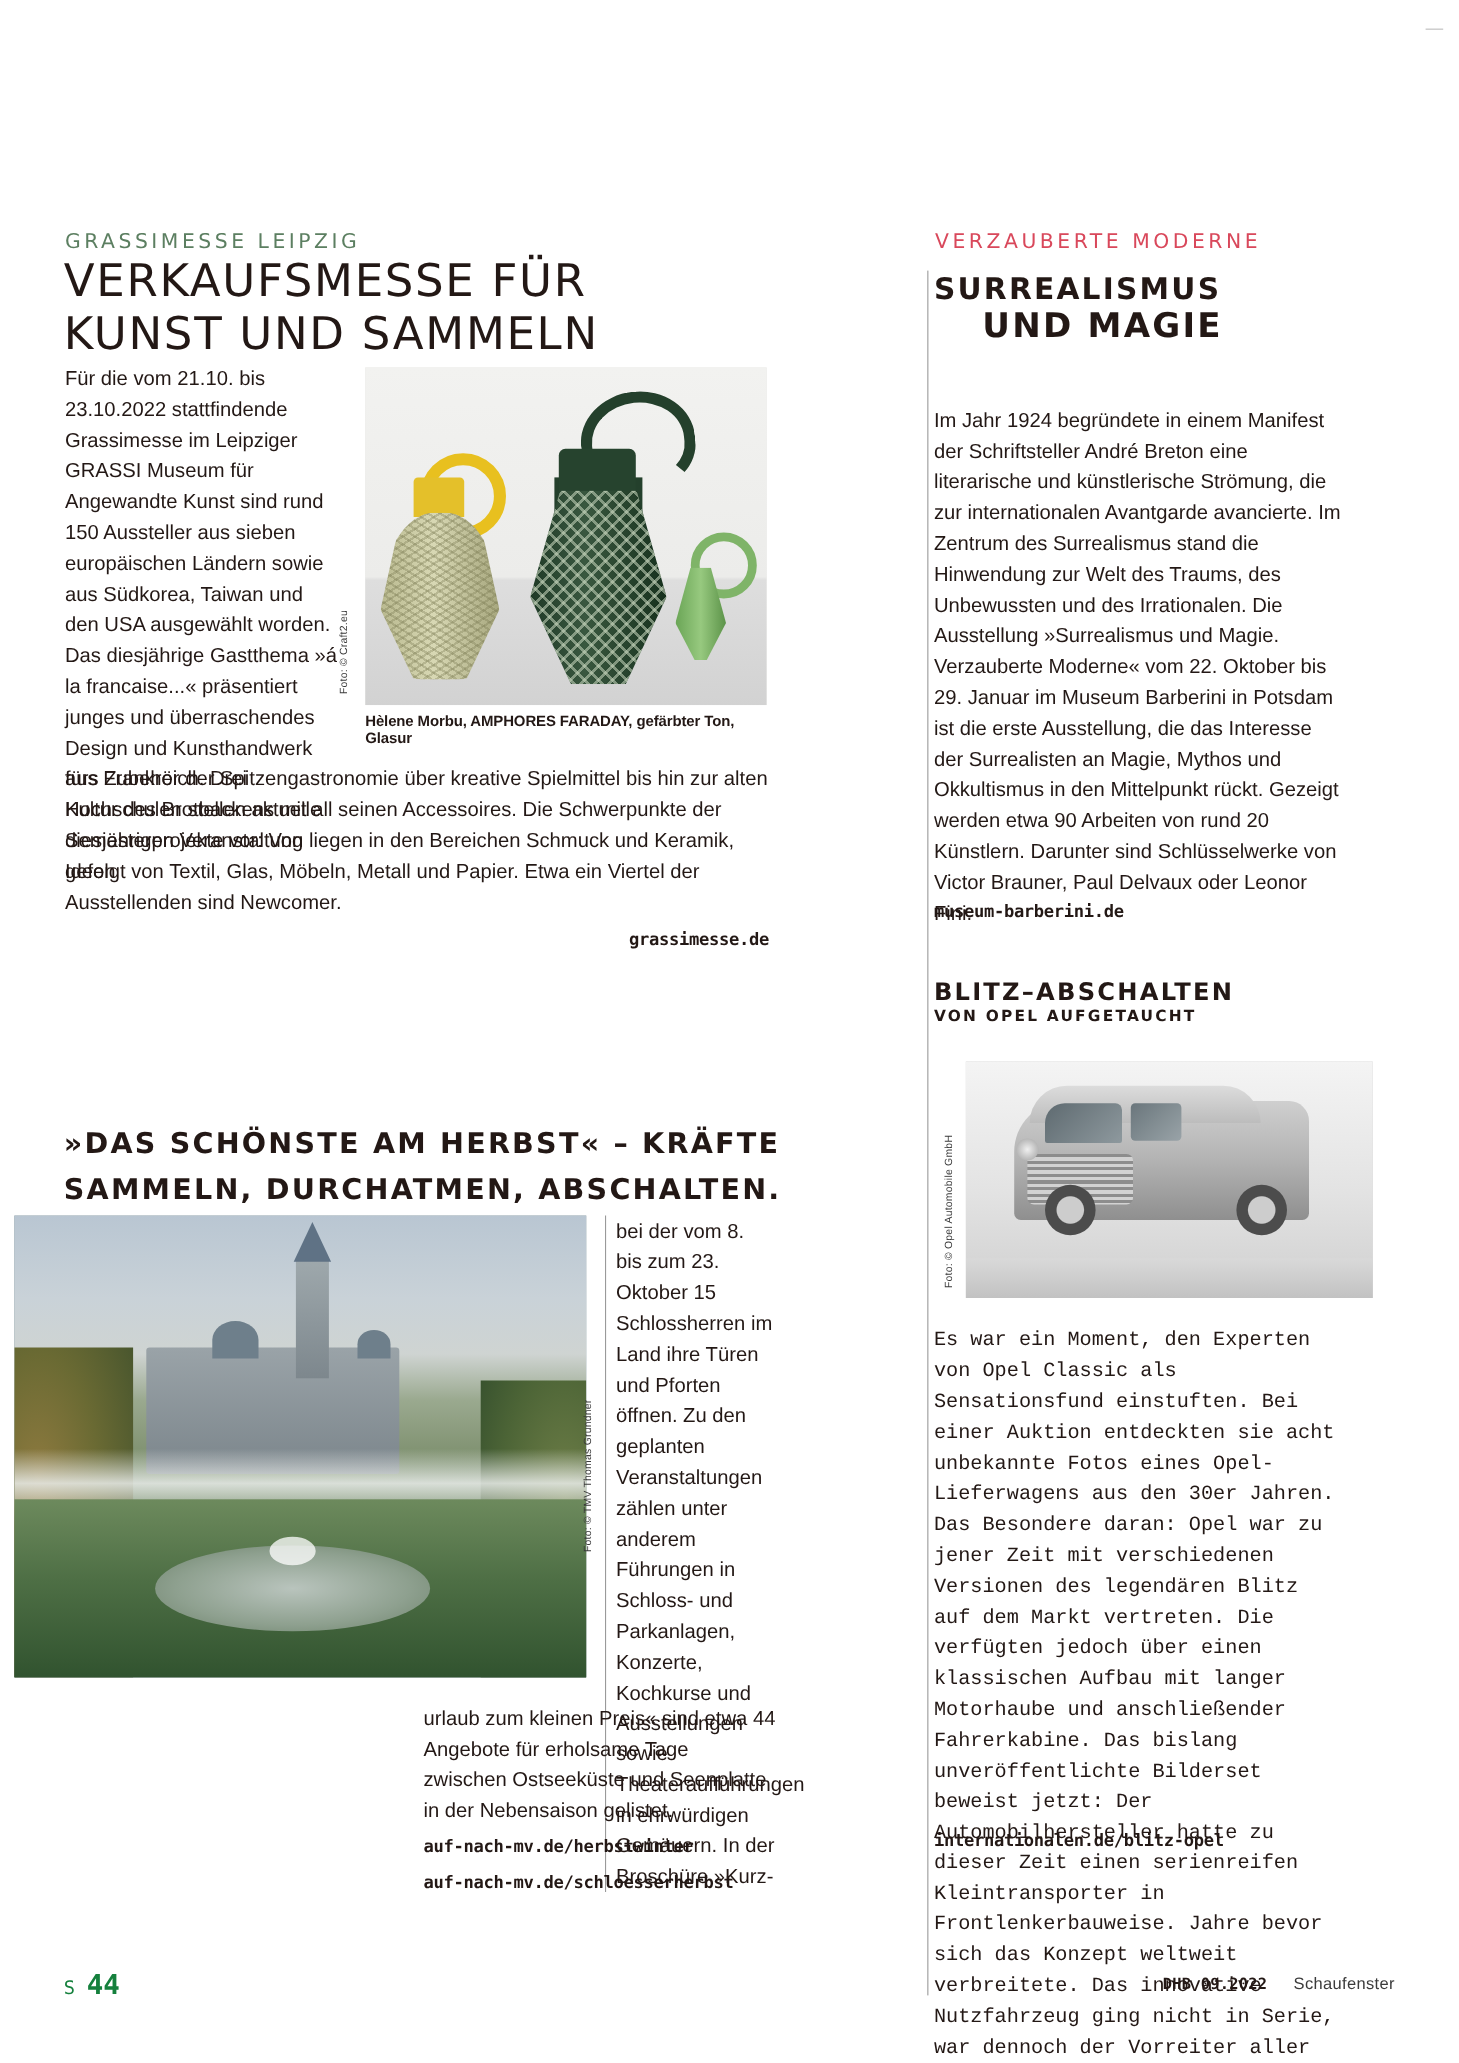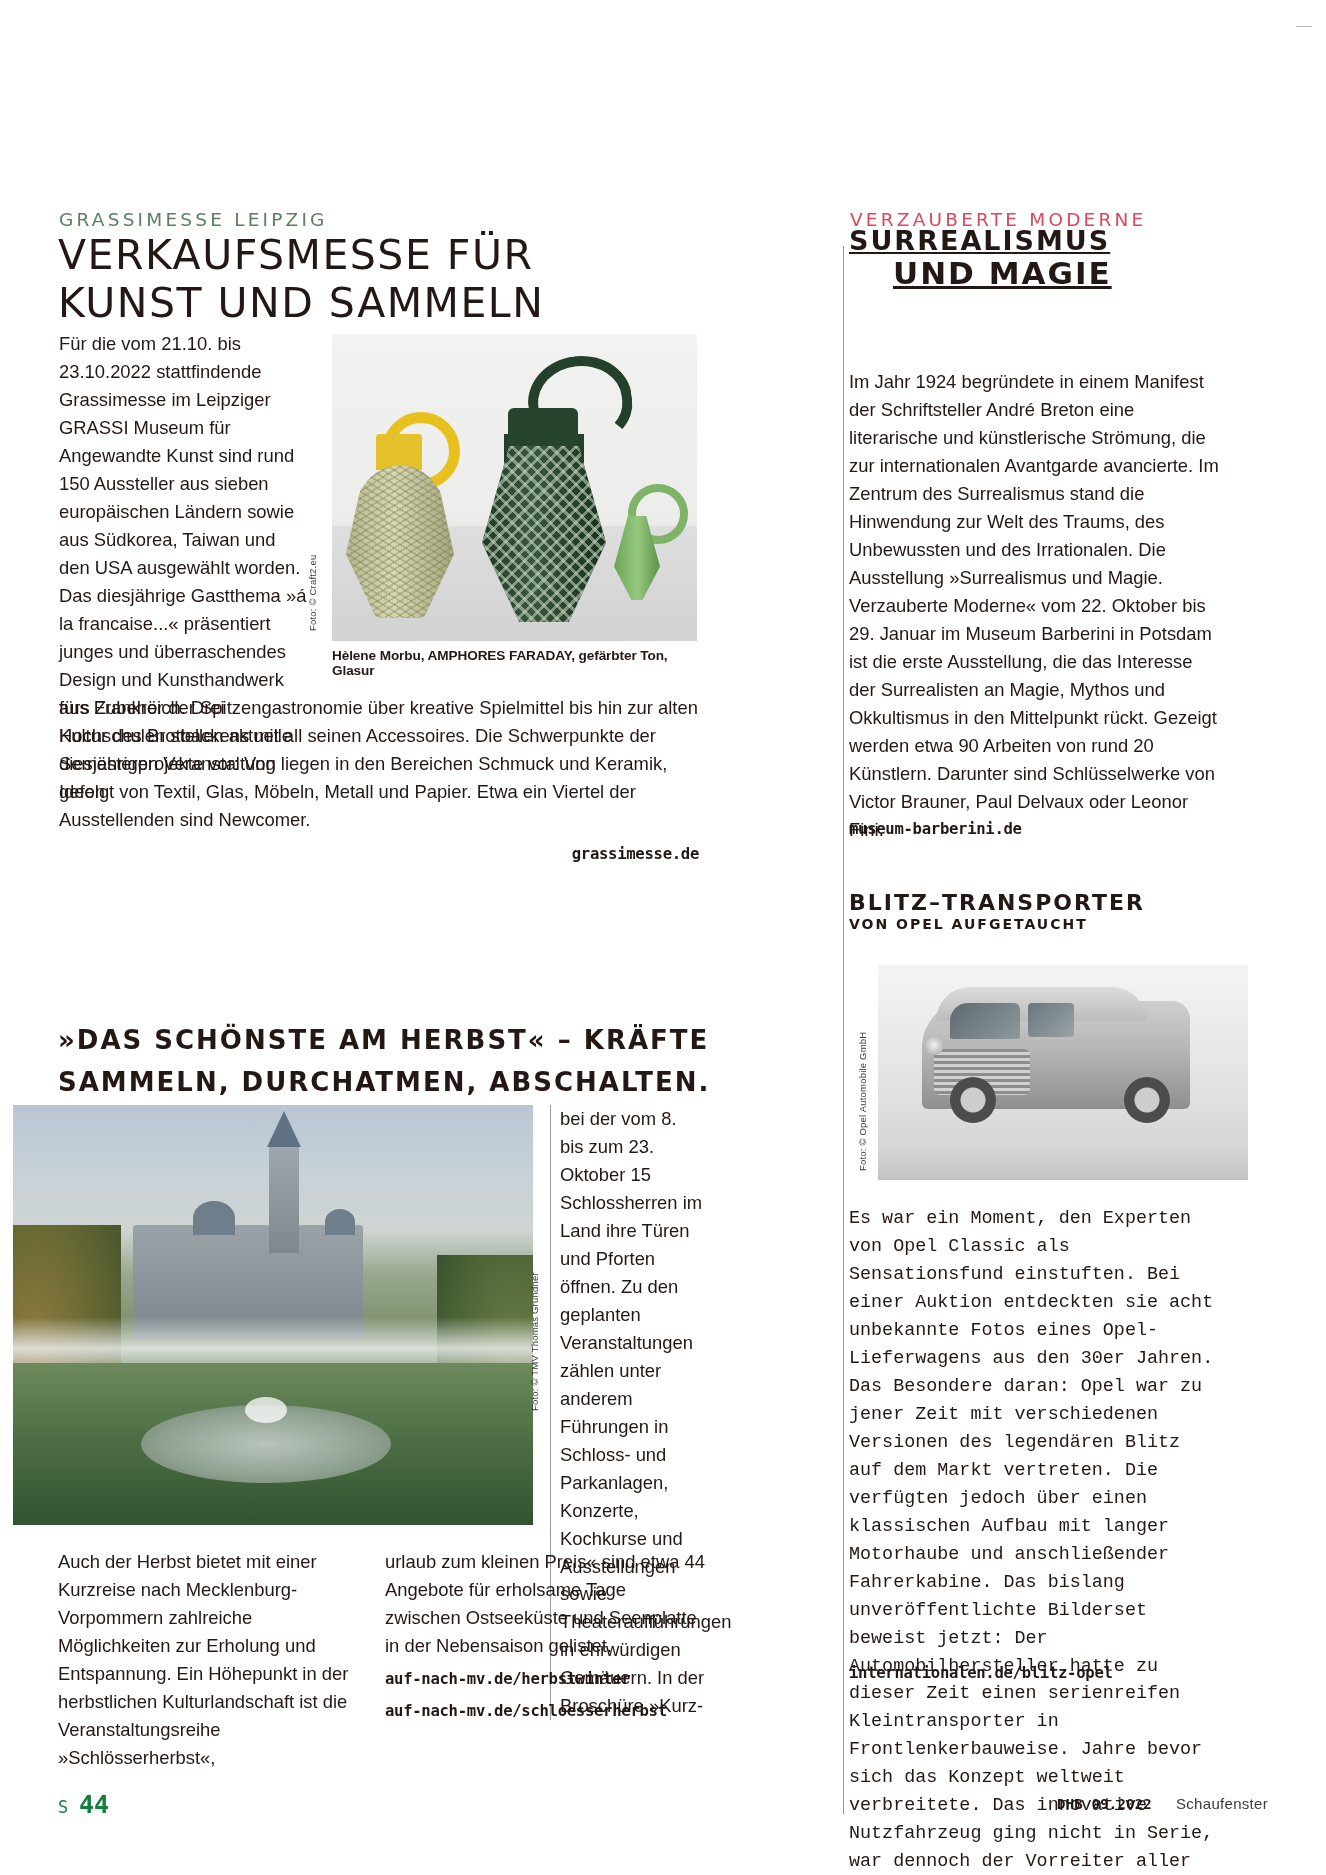--- a/index.html
+++ b/index.html
@@ -119,21 +119,21 @@
   }
   #art2-credit { left: 540px; top: 1400px; }
 
   #art2-col { position: absolute; left: 560px; top: 1105px; width: 145px; }
 
   #art2-bottom-l { position: absolute; left: 58px; top: 1548px; width: 300px; }
   #art2-bottom-r { position: absolute; left: 385px; top: 1548px; width: 320px; }
 
   
   #art3-kicker { position: absolute; left: 850px; top: 209px; }
-  #art3-head   { position: absolute; left: 849px; top: 225px; width: 400px; text-decoration: underline; }
+  #art3-head   { position: absolute; left: 849px; top: 248px; width: 400px; }
   #art3-body   { position: absolute; left: 849px; top: 368px; width: 370px; }
   #art3-link   { position: absolute; left: 849px; top: 820px; }
 
   #art4-head   { position: absolute; left: 849px; top: 890px; width: 400px; }
   #art4-photo  {
     position: absolute; left: 878px; top: 965px; width: 370px; height: 215px;
     overflow: hidden; background: #d6d6d6;
   }
   #art4-credit { left: 868px; top: 1160px; }
   #art4-body   { position: absolute; left: 849px; top: 1205px; width: 375px; font-family: Liberation Mono, monospace; }
@@ -372,41 +372,40 @@
       <div class="mist"></div>
       <div class="lawn"></div>
       <div class="pond"></div>
       <div class="fountain"></div>
     </div>
   </div>
   <div id="art2-credit" class="photo-credit">Foto: © TMV Thomas Grundner</div>
 
   <div id="art2-col" class="body-text">bei der vom 8. bis zum 23. Oktober 15 Schlossherren im Land ihre Türen und Pforten öffnen. Zu den geplanten Veranstaltungen zählen unter anderem Führungen in Schloss- und Parkanlagen, Konzerte, Kochkurse und Ausstellungen sowie Theateraufführungen in ehrwürdigen Gemäuern. In der Broschüre »Kurz-</div>
 
-  <div id="art2-bottom-l" class="body-text">Auch der Herbst bietet mit einer Kurzreise nach Mecklenburg-Vorpommern zahlreiche Möglichkeiten zur Erholung und Entspannung. Ein Höhepunkt in der herbstlichen Kulturlandschaft ist die Veranstaltungsreihe »Schlösserherbst«,</div>
 
   <div id="art2-bottom-r">
     <div class="body-text">urlaub zum kleinen Preis« sind etwa 44 Angebote für erholsame Tage zwischen Ostseeküste und Seenplatte in der Nebensaison gelistet.</div>
     <div class="link-text" style="margin-top:10px;">auf-nach-mv.de/herbstwinter</div>
     <div class="link-text" style="margin-top:14px;">auf-nach-mv.de/schloesserherbst</div>
   </div>
 
   <div id="art3-kicker" class="kicker red">VERZAUBERTE MODERNE</div>
 
   <div id="art3-head">
     <div class="headline h-bold" style="font-size:27px;">SURREALISMUS</div>
     <div class="headline h-bold" style="font-size:31px;margin-left:44px;">UND MAGIE</div>
   </div>
 
   <div id="art3-body" class="body-text">Im Jahr 1924 begründete in einem Manifest der Schriftsteller André Breton eine literarische und künstlerische Strömung, die zur internationalen Avantgarde avancierte. Im Zentrum des Surrealismus stand die Hinwendung zur Welt des Traums, des Unbewussten und des Irrationalen. Die Ausstellung »Surrealismus und Magie. Verzauberte Moderne« vom 22. Oktober bis 29. Januar im Museum Barberini in Potsdam ist die erste Ausstellung, die das Interesse der Surrealisten an Magie, Mythos und Okkultismus in den Mittelpunkt rückt. Gezeigt werden etwa 90 Arbeiten von rund 20 Künstlern. Darunter sind Schlüsselwerke von Victor Brauner, Paul Delvaux oder Leonor Fini.</div>
 
   <div id="art3-link" class="link-text">museum-barberini.de</div>
 
   <div id="art4-head">
-    <div class="headline h-bold" style="font-size:22px;">BLITZ–TRANSPORTER</div>
+    <div class="headline h-bold" style="font-size:22px;">BLITZ–ABSCHALTEN</div>
     <div class="headline h-bold" style="font-size:14px;">VON OPEL AUFGETAUCHT</div>
   </div>
 
   <div id="art4-photo">
     <div class="vanScene">
       <div class="van-ground"></div>
       <div class="van-body"></div>
       <div class="van-roof"></div>
       <div class="van-window"></div>
       <div class="van-window2"></div>

